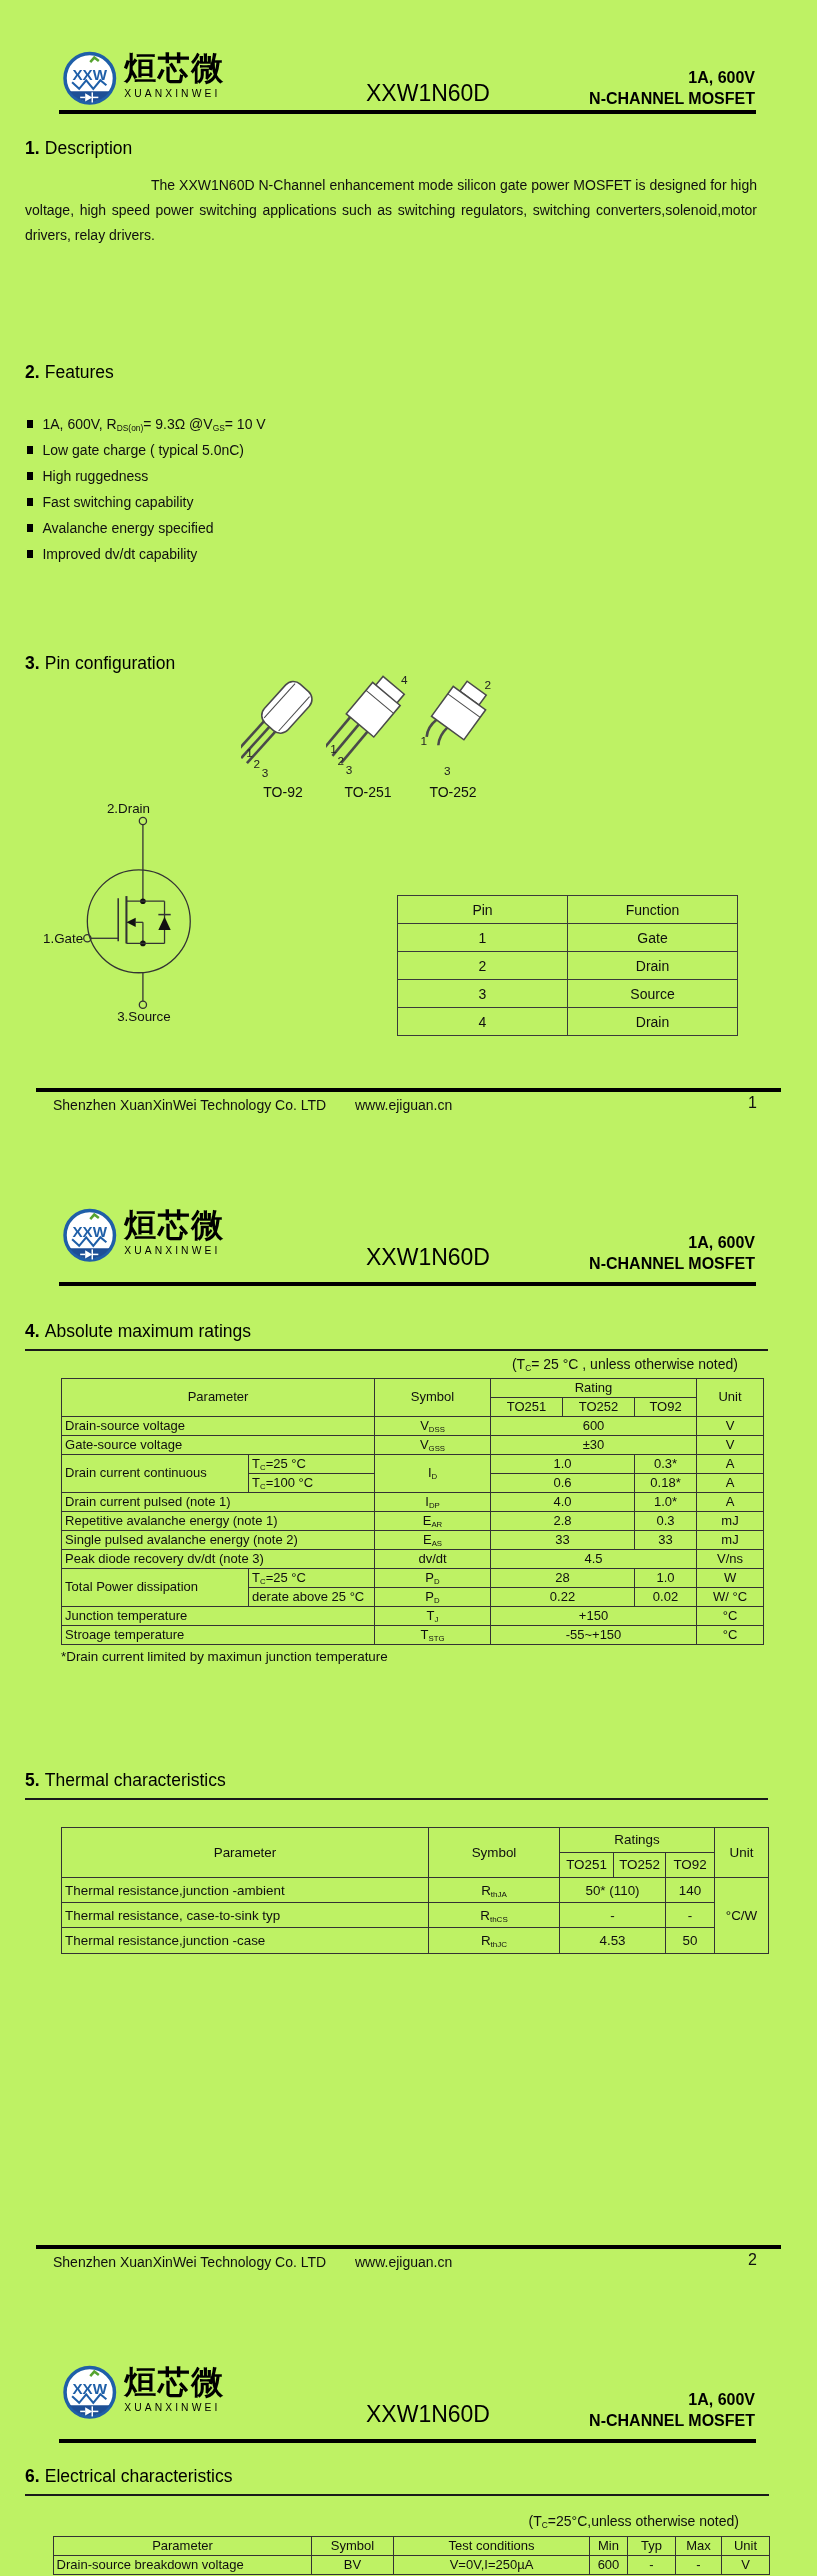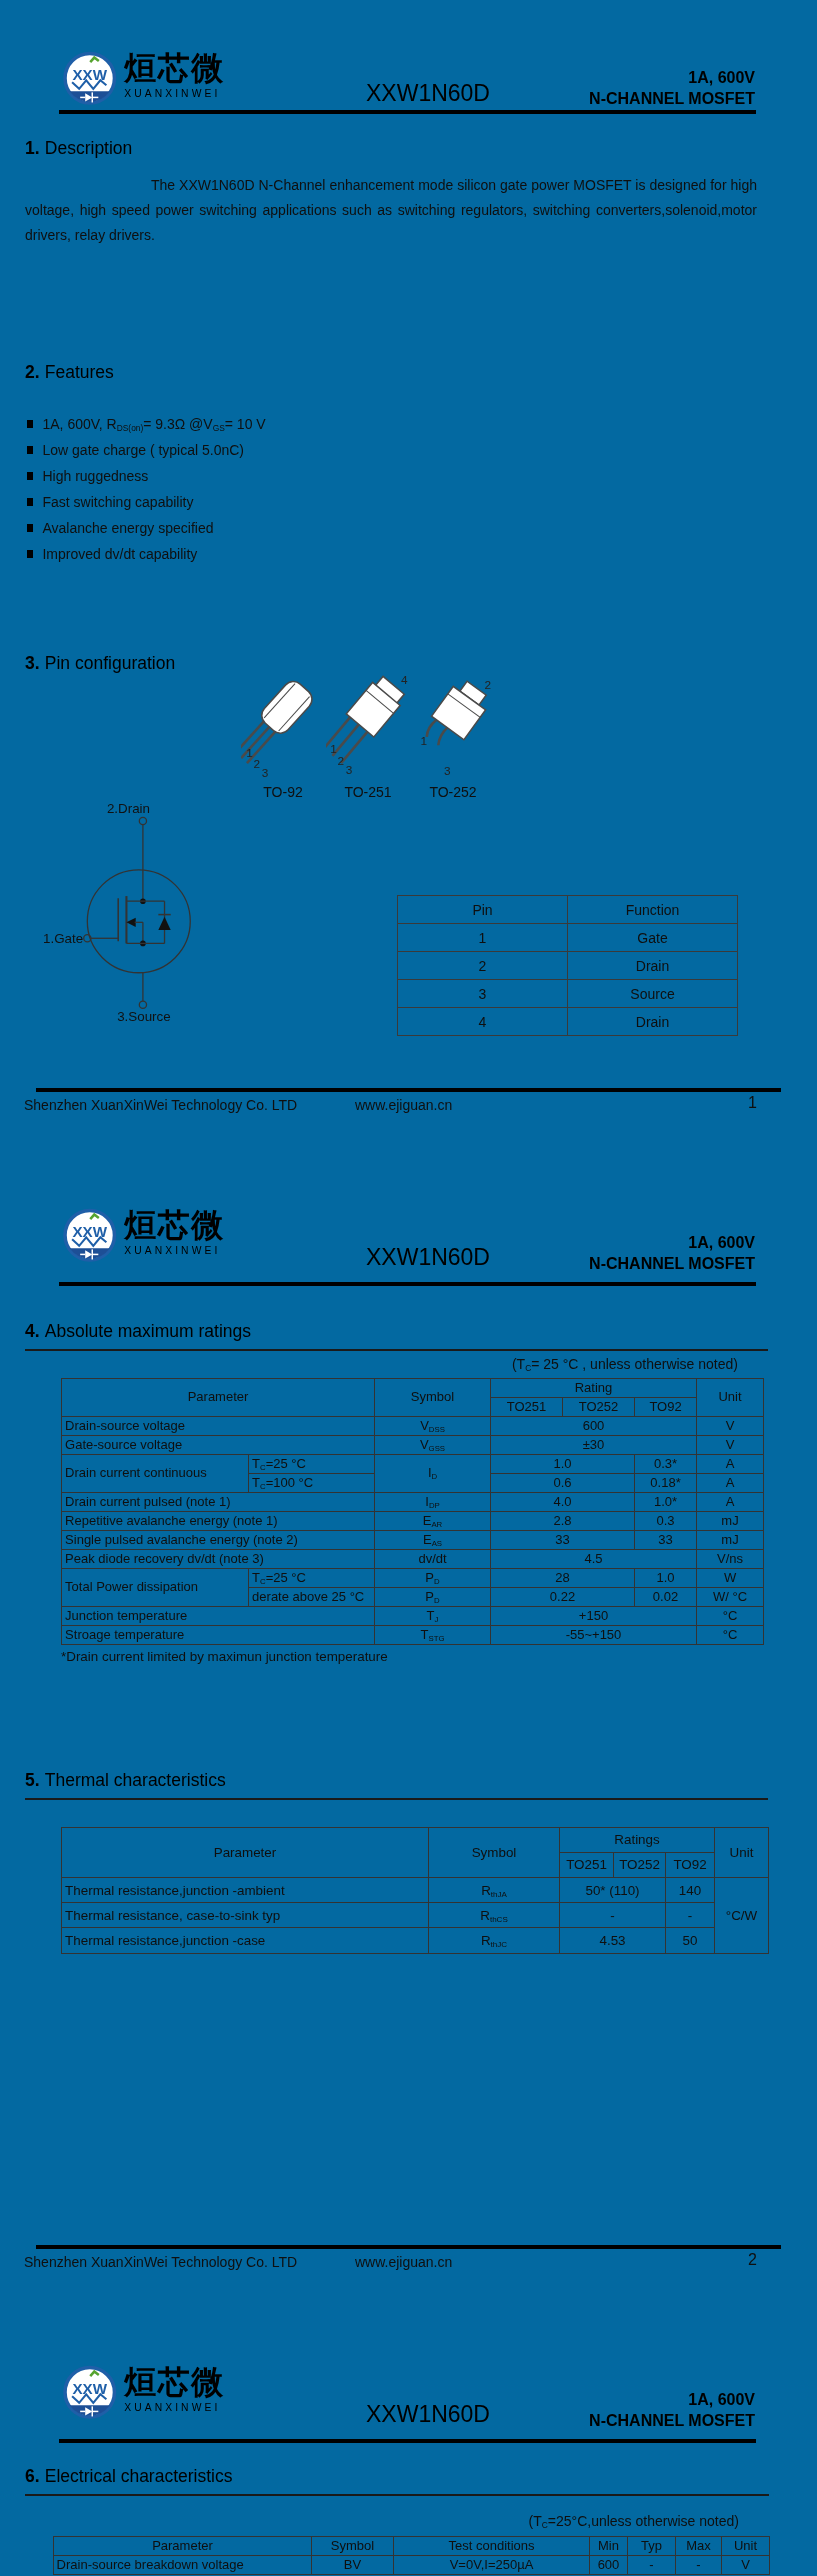--- a/index.html
+++ b/index.html
@@ -1,35 +1,35 @@
 <!DOCTYPE html>
 <html style="font-size:8.2px"><head>
 <meta charset="utf-8">
 <style>
   * { margin:0; padding:0; box-sizing:border-box; }
   html,body { background:#ffffff; }
   body { width:818px; height:3470px; font-family:"Liberation Sans","DejaVu Sans",sans-serif; color:#0f0f0f; }
-  .page { position:relative; width:818px; height:1157px; background:#0369a1; overflow:hidden; }
+  .page { position:relative; width:818px; height:1157px; background:#bef264; overflow:hidden; }
   sub { font-size:0.6em; line-height:0; vertical-align:-0.28em; letter-spacing:0; }
 
   
   .logo { position:absolute; left:61px; top:49px; display:flex; align-items:flex-start; gap:5.2px; }
   .logo-mark { width:58px; height:60px; }
   .logo-cn { font-size:32px; font-weight:700; letter-spacing:1.5px; line-height:38px; color:#000; }
   .logo-en { font-size:10.3px; letter-spacing:3.1px; color:#000; margin-top:1px; }
   .part-no { position:absolute; left:325px; width:206px; text-align:center; font-size:23px; color:#000; }
   .pg1 .part-no { top:80px; } .pg2 .part-no,.pg3 .part-no { top:87px; }
   .hdr-right { position:absolute; right:63px; text-align:right; font-weight:700; font-size:16px; line-height:21px; color:#000; }
   .pg1 .hdr-right { top:67px; } .pg2 .hdr-right,.pg3 .hdr-right { top:75px; }
   .hdr-rule { position:absolute; left:59px; width:697px; height:4.1px; background:#000; }
   .pg1 .hdr-rule { top:110px; } .pg2 .hdr-rule,.pg3 .hdr-rule { top:125px; }
 
   
   .ftr-rule { position:absolute; left:36px; top:1088px; width:745px; height:3.6px; background:#000; }
-  .ftr-company { position:absolute; left:24px; top:1097px; font-size:14px; }
+  .ftr-company { position:absolute; left:53px; top:1097px; font-size:14px; }
   .ftr-site { position:absolute; left:355px; top:1097px; font-size:14px; }
   .ftr-page { position:absolute; right:61px; top:1094px; font-size:16px; }
 
   
   .sec-h { font-size:17.5px; color:#000; }
   .sec-num { font-weight:700; margin-right:5.2px; }
   .underline { height:1.5px; background:#1a1a1a; margin-top:7.2px; }
 
   
   .p1-h1 { position:absolute; left:25px; top:138px; }

